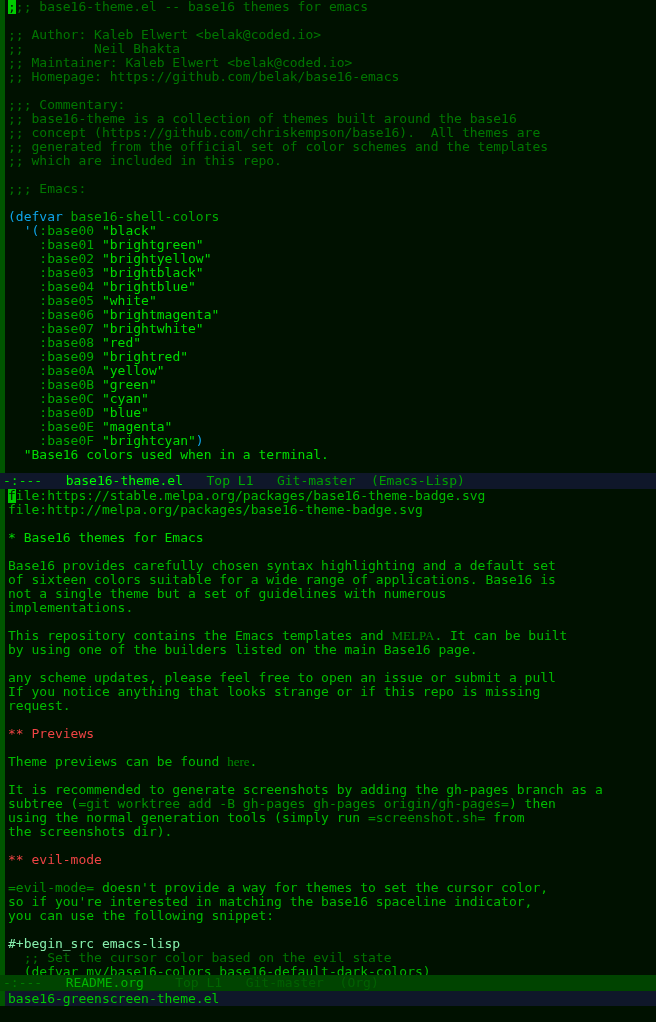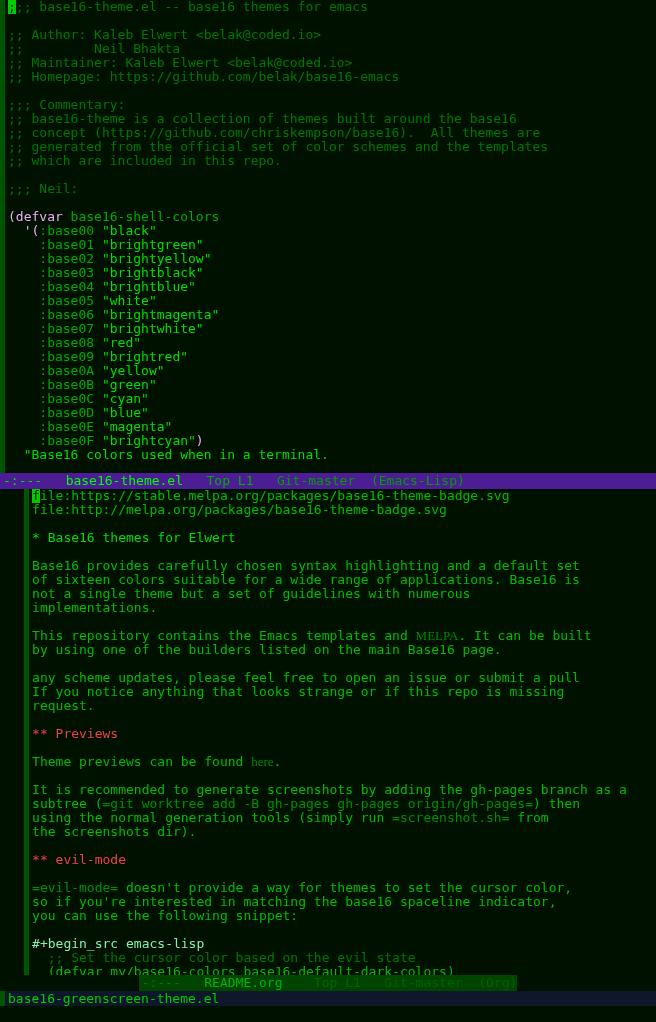--- a/index.html
+++ b/index.html
@@ -21,21 +21,21 @@
     display: flex;
     flex-direction: column;
   }
   .window {
     position: relative;
     display: flex;
     flex-direction: column;
     overflow: hidden;
   }
   .win-top { height: 489px; }
-  .win-bottom { height: 502px; align-items: center; }
+  .win-bottom { height: 502px; }
 
   .buffer {
     position: relative;
     flex: 1;
     display: flex;
     overflow: hidden;
     background: #001100;
   }
   .fringe-left {
     width: 5px;
@@ -56,42 +56,42 @@
     height: 14px;
     line-height: 14px;
     font-size: 13px;
     letter-spacing: 0px;
     white-space: pre;
     color: #00bb00;
   }
   .cmt   { color: #007700; }
   .kw    { color: #00aa00; }
   .str   { color: #00dd00; }
-  .def   { color: #f0abfc; }
+  .def   { color: #0ea5e9; }
   .link  { color: #008800; font-family: Liberation Serif, serif; }
   .verb  { color: #008f00; }
   .org1  { color: #00dd00; }
   .org2  { color: #ef4444; margin-top: 23px; }
   .meta  { color: #86efac; }
 
   .cursor-box {
     background: #00cc00;
     color: #001100;
   }
 
   .modeline {
     height: 16px;
     line-height: 16px;
     font-size: 13px;
     white-space: pre;
     overflow: hidden;
     padding-left: 3px;
   }
   .modeline.active {
-    background: #4c1d95;
+    background: #0f172a;
     color: #00e000;
   }
   .modeline.inactive {
     background: #004400;
     color: #007a00;
   }
   .ml-name { color: #00ff00; }
   .ml-pos  { color: #00b000; }
   .ml-git  { color: #00a000; }
   .ml-mode { color: #00a000; }
@@ -132,21 +132,21 @@
         <div class="line"><span class="cmt">;;         Neil Bhakta</span></div>
         <div class="line"><span class="cmt">;; Maintainer: Kaleb Elwert &lt;belak@coded.io&gt;</span></div>
         <div class="line"><span class="cmt">;; Homepage: https://github.com/belak/base16-emacs</span></div>
         <div class="line">&nbsp;</div>
         <div class="line"><span class="cmt">;;; Commentary:</span></div>
         <div class="line"><span class="cmt">;; base16-theme is a collection of themes built around the base16</span></div>
         <div class="line"><span class="cmt">;; concept (https://github.com/chriskempson/base16).  All themes are</span></div>
         <div class="line"><span class="cmt">;; generated from the official set of color schemes and the templates</span></div>
         <div class="line"><span class="cmt">;; which are included in this repo.</span></div>
         <div class="line">&nbsp;</div>
-        <div class="line"><span class="cmt">;;; Neil:</span></div>
+        <div class="line"><span class="cmt">;;; Emacs:</span></div>
         <div class="line">&nbsp;</div>
         <div class="line"><span class="def">(defvar</span><span class="kw"> base16-shell-colors</span></div>
         <div class="line">  <span class="def">'(</span><span class="kw">:base00</span> <span class="str">"black"</span></div>
         <div class="line">    <span class="kw">:base01</span> <span class="str">"brightgreen"</span></div>
         <div class="line">    <span class="kw">:base02</span> <span class="str">"brightyellow"</span></div>
         <div class="line">    <span class="kw">:base03</span> <span class="str">"brightblack"</span></div>
         <div class="line">    <span class="kw">:base04</span> <span class="str">"brightblue"</span></div>
         <div class="line">    <span class="kw">:base05</span> <span class="str">"white"</span></div>
         <div class="line">    <span class="kw">:base06</span> <span class="str">"brightmagenta"</span></div>
         <div class="line">    <span class="kw">:base07</span> <span class="str">"brightwhite"</span></div>
@@ -168,21 +168,21 @@
   </div>
 
   <div class="window win-bottom">
     <div class="buffer">
       <div class="fringe-left"></div>
       <div class="text-area">
 
         <div class="line"><span class="cursor-box">f</span>ile:https://stable.melpa.org/packages/base16-theme-badge.svg</div>
         <div class="line">file:http://melpa.org/packages/base16-theme-badge.svg</div>
         <div class="line">&nbsp;</div>
-        <div class="line"><span class="org1">* Base16 themes for Elwert</span></div>
+        <div class="line"><span class="org1">* Base16 themes for Emacs</span></div>
         <div class="line">&nbsp;</div>
         <div class="line">Base16 provides carefully chosen syntax highlighting and a default set</div>
         <div class="line">of sixteen colors suitable for a wide range of applications. Base16 is</div>
         <div class="line">not a single theme but a set of guidelines with numerous</div>
         <div class="line">implementations.</div>
         <div class="line">&nbsp;</div>
         <div class="line">This repository contains the Emacs templates and <span class="link">MELPA</span>. It can be built</div>
         <div class="line">by using one of the builders listed on the main Base16 page.</div>
         <div class="line">&nbsp;</div>
         <div class="line">any scheme updates, please feel free to open an issue or submit a pull</div>

